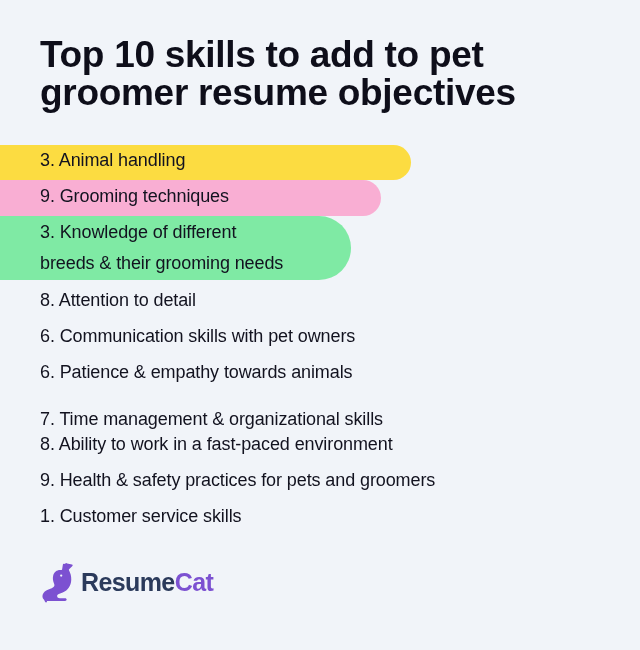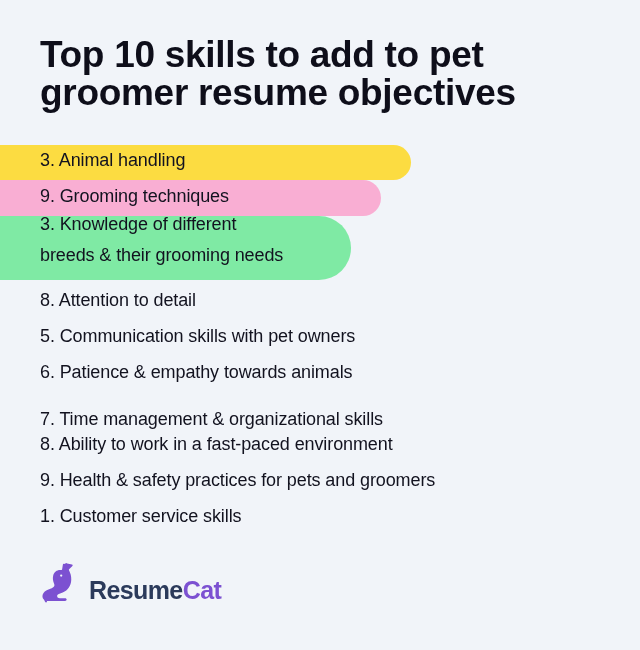--- a/index.html
+++ b/index.html
@@ -68,38 +68,38 @@
     font-size: 18px;
     line-height: 31px;
     font-weight: 500;
     color: #12121F;
     letter-spacing: -0.1px;
     white-space: pre-line;
   }
   
   .skill-1 { position: absolute; top: 0px;  left: 0; }
   .skill-2 { position: absolute; top: 36px; left: 0; }
-  .skill-3 { position: absolute; top: 64px; left: 0; }
+  .skill-3 { position: absolute; top: 72px; left: 0; }
   
   .skill-4  { position: absolute; top: 140px; left: 0; }
   .skill-5  { position: absolute; top: 176px; left: 0; }
   .skill-6  { position: absolute; top: 212px; left: 0; }
   .skill-7  { position: absolute; top: 259px; left: 0; }
   .skill-8  { position: absolute; top: 284px; left: 0; }
   .skill-9  { position: absolute; top: 320px; left: 0; }
   .skill-10 { position: absolute; top: 356px; left: 0; }
 
   
   .logo {
     position: absolute;
     left: 40px;
     top: 561px;
     display: flex;
-    align-items: flex-end;
-    gap: 9px;
+    align-items: center;
+    gap: 1px;
   }
   .logo-mark { display: block; width: 40px; height: 42px; }
   .logo-text {
     font-size: 25px;
     font-weight: 700;
     letter-spacing: -0.6px;
     line-height: 1;
   }
   .logo-resume { color: #2B3A5B; }
   .logo-cat { color: #7C51D1; }
@@ -116,21 +116,21 @@
     <div class="bar bar-2"></div>
     <div class="bar bar-3"></div>
   </div>
 
   <ul class="skills">
     <li class="skill skill-1">3. Animal handling</li>
     <li class="skill skill-2">9. Grooming techniques</li>
     <li class="skill skill-3">3. Knowledge of different
 breeds &amp; their grooming needs</li>
     <li class="skill skill-4">8. Attention to detail</li>
-    <li class="skill skill-5">5. Communication skills with pet owners</li>
+    <li class="skill skill-5">6. Communication skills with pet owners</li>
     <li class="skill skill-6">6. Patience &amp; empathy towards animals</li>
     <li class="skill skill-7">7. Time management &amp; organizational skills</li>
     <li class="skill skill-8">8. Ability to work in a fast-paced environment</li>
     <li class="skill skill-9">9. Health &amp; safety practices for pets and groomers</li>
     <li class="skill skill-10">1. Customer service skills</li>
   </ul>
 
   <div class="logo">
     <svg class="logo-mark" viewBox="0 0 40 42" aria-hidden="true">
       <path fill="#7C51D1" d="M24.3 3.1c-0.5-0.5-1.3-0.2-1.4 0.5l-0.8 5.0c-0.05 0.3-0.35 0.5-0.65 0.45

